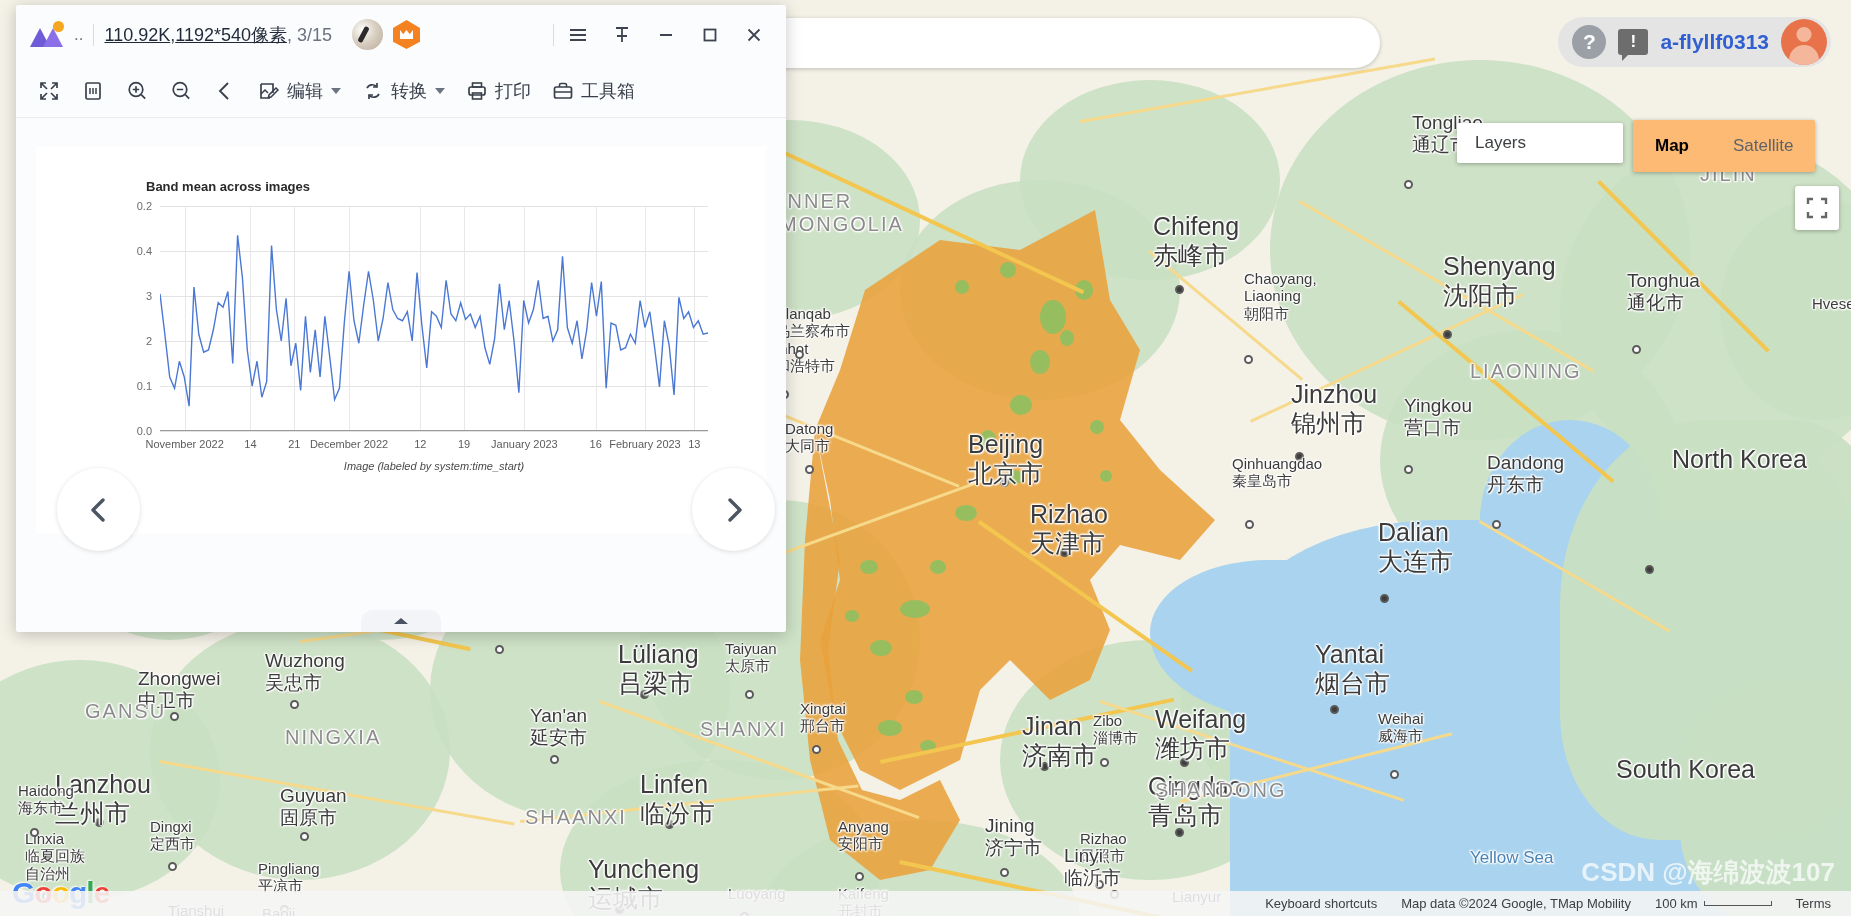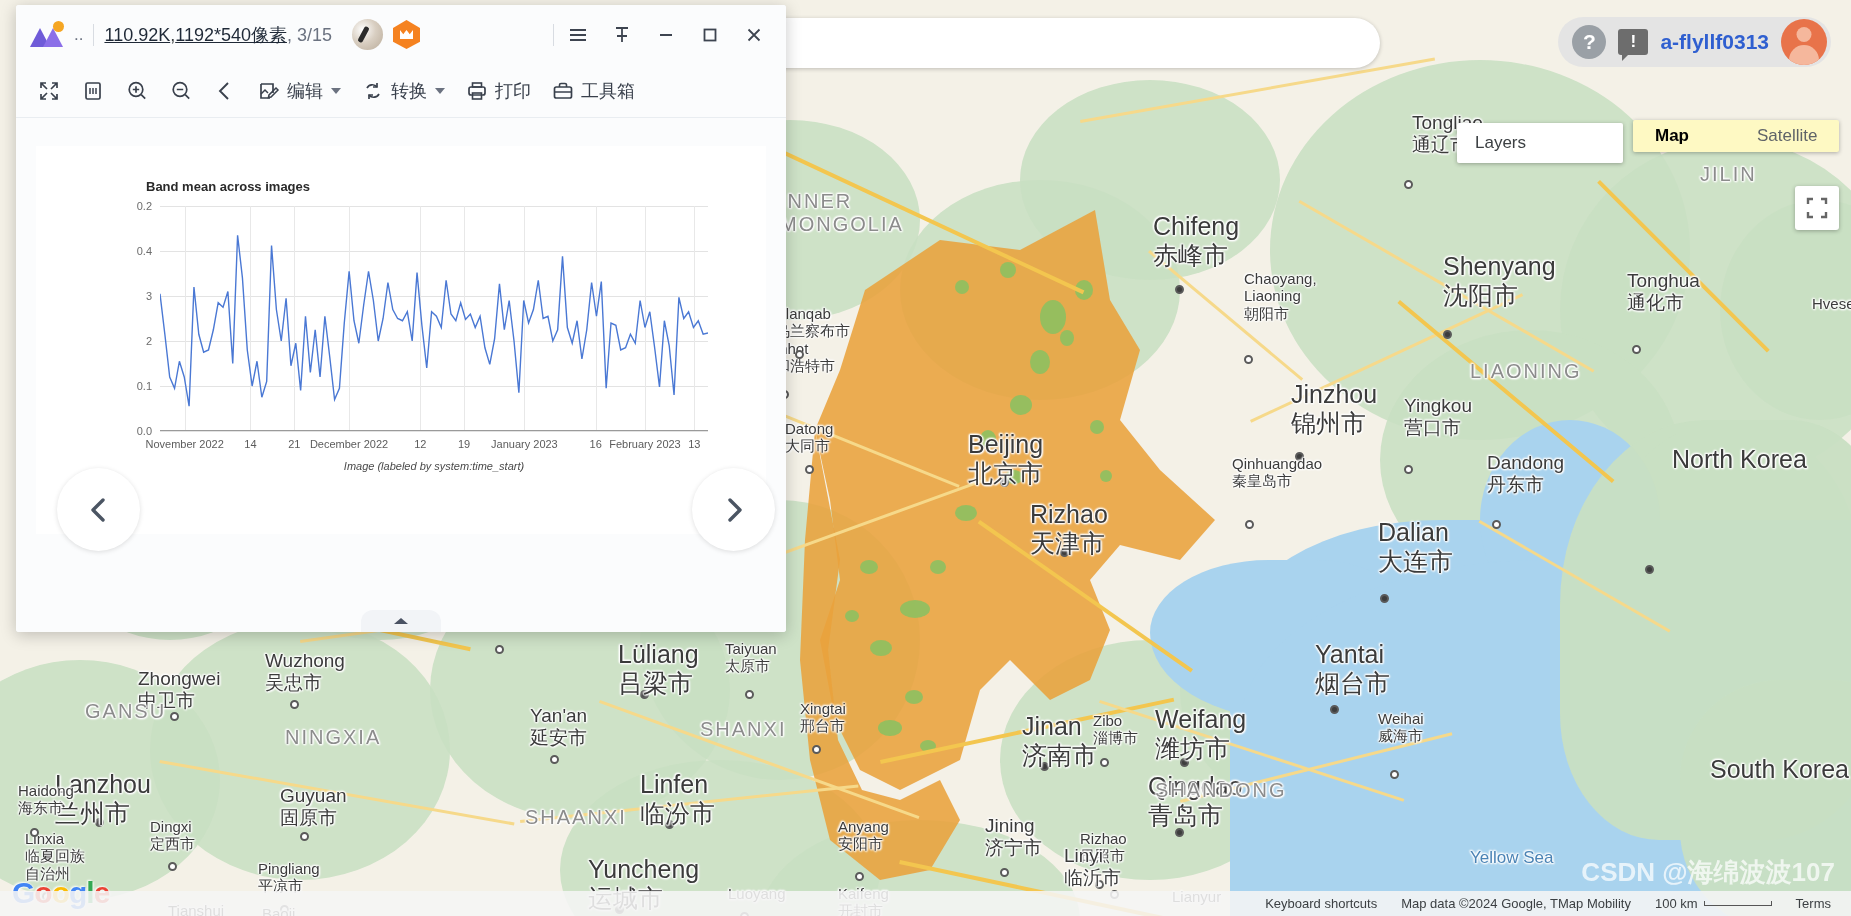--- a/index.html
+++ b/index.html
@@ -68,25 +68,24 @@
   #layers-btn {
     position: absolute; left: 1457px; top: 123px;
     width: 166px; height: 40px;
     background: #fff; border-radius: 2px;
     box-shadow: 0 1px 4px rgba(0,0,0,.3);
     display: flex; align-items: center; padding-left: 18px;
     font-size: 17px; color: #3c4043; cursor: pointer;
   }
   #maptype-toggle {
     position: absolute; left: 1633px; top: 120px;
-    height: 32px; display: flex;
-    background: #fef9c3; border-radius: 2px;
+    height: 52px; display: flex;
+    background: #fdba74; border-radius: 2px;
     box-shadow: 0 1px 4px rgba(0,0,0,.3);
     overflow: hidden;
-    gap: 24px;
   }
   #maptype-toggle div {
     display: flex; align-items: center; justify-content: center;
     font-size: 17px; padding: 0 22px; cursor: pointer; color: #5f6368;
   }
   #maptype-toggle div.active { color: #000; font-weight: bold; }
   #map-fullscreen {
     position: absolute; left: 1795px; top: 186px;
     width: 44px; height: 44px; background: #fff; border-radius: 3px;
     box-shadow: 0 1px 4px rgba(0,0,0,.3); cursor: pointer;
@@ -435,21 +434,21 @@
     </div>
     <div class="city-dot filled" style="left: 1060px; top: 548px;"></div>
     <div class="map-label big" style="left: 1030px; top: 500px;">
       <div style="white-space: pre;">Rizhao</div>
       <div style="white-space: pre;">天津市</div>
     </div>
     <div class="city-dot filled" style="left: 1645px; top: 565px;"></div>
     <div class="map-label big" style="left: 1672px; top: 445px; text-align: right;">
       <div style="white-space: pre;">North Korea</div>
     </div>
-    <div class="map-label big" style="left: 1710px; top: 755px;">
+    <div class="map-label big" style="left: 1616px; top: 755px;">
       <div style="white-space: pre;">South Korea</div>
     </div>
     <div class="city-dot filled" style="left: 1330px; top: 705px;"></div>
     <div class="map-label big" style="left: 1315px; top: 640px;">
       <div style="white-space: pre;">Yantai</div>
       <div style="white-space: pre;">烟台市</div>
     </div>
     <div class="city-dot" style="left: 1390px; top: 770px;"></div>
     <div class="map-label sml" style="left: 1378px; top: 710px;">
       <div style="white-space: pre;">Weihai</div>

